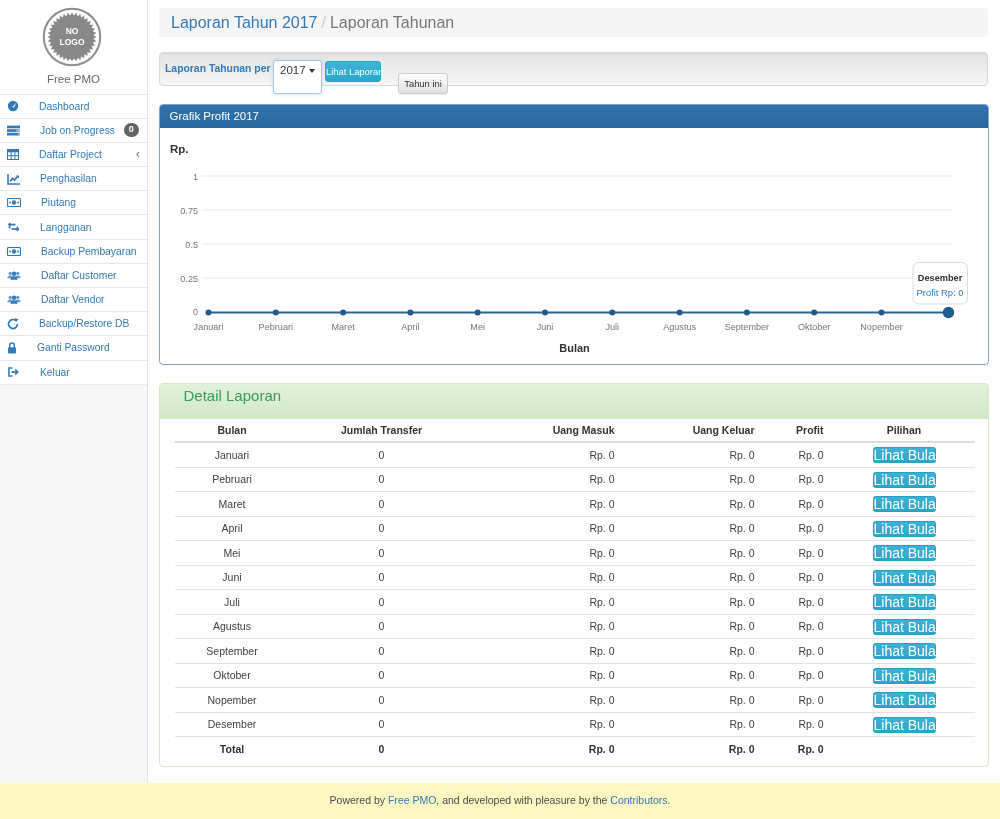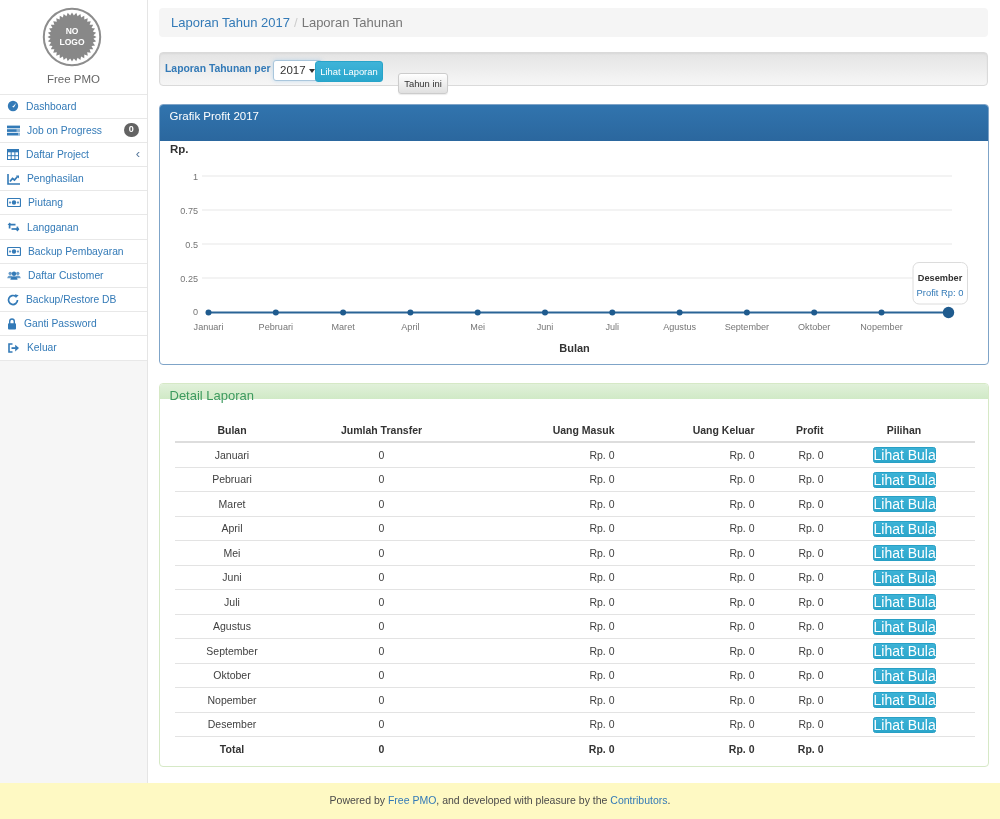--- a/index.html
+++ b/index.html
@@ -8,45 +8,45 @@
 a { text-decoration:none; }
 
 
 #contentbg { left:147px; top:0; width:853px; height:783px; background:#fff; border-left:1px solid #e5e5e5; }
 
 
 #sidebar { left:0; top:0; width:147px; background:transparent; }
 #logoblk { height:94.5px; background:#fff; border-bottom:1px solid #e8e8e8; position:relative; }
 #freepmo { position:absolute; width:100%; text-align:center; top:73px; font-size:11.5px; color:#666; }
 .mitem { height:24.2px; background:#fff; border-bottom:1px solid #e8e8e8; display:flex; align-items:center; padding-left:7px; position:relative; }
-.mitem .txt { color:#337ab7; font-size:10.3px; margin-left:7px; }
+.mitem .txt { color:#337ab7; font-size:10.3px; margin-left:20px; }
 .mitem svg { flex:none; }
 .badge0 { position:absolute; right:8px; top:50%; margin-top:-6.8px; width:15.5px; height:13.5px; background:#636363; border-radius:8px; color:#fff; font-size:9px; font-weight:bold; text-align:center; line-height:13.5px; }
 .chev { position:absolute; right:7px; top:50%; margin-top:-7px; color:#56779b; font-size:13px; line-height:14px; }
 
 
-#crumb { left:159px; top:8px; width:829px; height:29px; background:#f5f5f5; border-radius:4px; font-size:13px; line-height:29px; padding-left:12px; color:#777; }
+#crumb { left:159px; top:8px; width:829px; height:29px; background:#f5f5f5; border-radius:4px; font-size:16px; line-height:29px; padding-left:12px; color:#777; }
 #crumb a { color:#337ab7; }
 #crumb .sep { color:#ccc; padding:0 4px; }
 
 
 #well { left:159px; top:51.5px; width:829px; height:34px; background:linear-gradient(180deg,#e4e4e4 0,#f6f6f6 100%); border:1px solid #dadada; border-radius:4px; box-shadow:inset 0 1px 2px rgba(0,0,0,.05); }
 #well .lbl { position:absolute; left:5px; top:0; line-height:32px; color:#337ab7; font-weight:bold; font-size:10.4px; }
-#fakesel { position:absolute; left:113px; top:7.5px; width:49px; height:21px; background:#fff; border:1px solid #a9c6dc; border-radius:3px; font-size:11.5px; color:#333; line-height:19.5px; padding-left:6px; box-shadow:0 0 4px rgba(102,175,233,.35); }
+#fakesel { position:absolute; left:113px; top:7.5px; width:49px; height:34px; background:#fff; border:1px solid #a9c6dc; border-radius:3px; font-size:11.5px; color:#333; line-height:19.5px; padding-left:6px; box-shadow:0 0 4px rgba(102,175,233,.35); }
 #fakesel:after { content:""; position:absolute; right:6px; top:8px; border-left:3.2px solid transparent; border-right:3.2px solid transparent; border-top:4.2px solid #333; }
 .btn { display:inline-block; height:21px; border-radius:3px; font-size:9.4px; text-align:center; line-height:20px; white-space:nowrap; }
-#btn-lihat { position:absolute; left:155px; top:8px; width:68px; background:linear-gradient(180deg,#3fb3d8 0,#2aa7cd 100%); border:1px solid #28a4c9; color:#fff;text-align:center; }
+#btn-lihat { position:absolute; left:165px; top:8px; width:56px; background:linear-gradient(180deg,#3fb3d8 0,#2aa7cd 100%); border:1px solid #28a4c9; color:#fff;text-align:center; }
 #btn-tahun { position:absolute; left:238px; top:8px; width:50px; background:linear-gradient(180deg,#fff 0,#e0e0e0 100%); border:1px solid #ccc; color:#333; box-shadow:0 1px 1px rgba(0,0,0,.08);margin-top:12px; }
 
 
 .panel { border-radius:4px; background:#fff; }
 #panel1 { left:158.5px; top:104px; width:830px; height:261px; border:1px solid #7fa4c8; }
-#panel1 .phead { height:36px; background:linear-gradient(180deg,#3174ae 0,#2b679e 100%); border-radius:3px 3px 0 0; color:#fff; font-size:11.5px; line-height:23px; padding-left:10px; }
+#panel1 .phead { height:23px; background:linear-gradient(180deg,#3174ae 0,#2b679e 100%); border-radius:3px 3px 0 0; color:#fff; font-size:11.5px; line-height:23px; padding-left:10px; }
 #panel2 { left:158.5px; top:383px; width:830px; height:384px; border:1px solid #d6e9c6; }
-#panel2 .phead { height:15px; background:linear-gradient(180deg,#e1f1da 0,#d0e9c6 100%); border-radius:3px 3px 0 0; color:#3d9a5e; font-size:13px; line-height:23px; padding-left:10px; }
+#panel2 .phead { height:35px; background:linear-gradient(180deg,#e1f1da 0,#d0e9c6 100%); border-radius:3px 3px 0 0; color:#3d9a5e; font-size:15px; line-height:23px; padding-left:24px; }
 
 
 #tbl { position:absolute; left:15px; top:35.5px; width:800px; border-collapse:collapse; table-layout:fixed; font-size:10.5px; color:#404040; }
 #tbl th { font-weight:bold; color:#333; border-bottom:2px solid #ddd; height:22.5px; padding:0; line-height:20px; }
 #tbl td { border-bottom:1px solid #e3e3e3; height:23px; padding:0; line-height:23px; vertical-align:middle; }
 #tbl tbody tr:nth-child(odd) td { height:24px; line-height:24px; }
 #tbl .c { text-align:center; }
 #tbl th:last-child, #tbl td:last-child { padding-left:5px; }
 #tbl .r { text-align:right; padding-right:5px; }
 #tbl tr.last td { border-bottom:none; font-weight:bold; color:#333; }
@@ -369,20 +369,33 @@
             <path d="M0.3 8.2 Q0.6 5.6 3.2 5.6 Q5.8 5.6 6.1 8.2 Z" opacity="0.75"></path>
             <circle cx="10.8" cy="3.4" r="1.7" opacity="0.75"></circle>
             <path d="M7.9 8.2 Q8.2 5.6 10.8 5.6 Q13.4 5.6 13.7 8.2 Z" opacity="0.75"></path>
             <circle cx="7" cy="3.8" r="2.2"></circle>
             <path d="M3.4 9.8 Q3.8 6.3 7 6.3 Q10.2 6.3 10.6 9.8 Z"></path>
           </g>
         </svg>
         <span class="txt">Daftar Customer</span>
       </div>
       <div class="mitem">
+        <svg width="14" height="11" viewBox="0 0 14 11">
+          <g fill="#337ab7">
+            <circle cx="3.2" cy="3.4" r="1.7" opacity="0.75"></circle>
+            <path d="M0.3 8.2 Q0.6 5.6 3.2 5.6 Q5.8 5.6 6.1 8.2 Z" opacity="0.75"></path>
+            <circle cx="10.8" cy="3.4" r="1.7" opacity="0.75"></circle>
+            <path d="M7.9 8.2 Q8.2 5.6 10.8 5.6 Q13.4 5.6 13.7 8.2 Z" opacity="0.75"></path>
+            <circle cx="7" cy="3.8" r="2.2"></circle>
+            <path d="M3.4 9.8 Q3.8 6.3 7 6.3 Q10.2 6.3 10.6 9.8 Z"></path>
+          </g>
+        </svg>
+        <span class="txt">Daftar Vendor</span>
+      </div>
+      <div class="mitem">
         <svg width="12" height="12" viewBox="0 0 12 12">
           <path d="M10.5 6 A4.5 4.5 0 1 1 8.8 2.5" stroke="#337ab7" stroke-width="1.7" fill="none"></path>
           <path d="M7.8 0.2 L11.6 1.2 L8.8 4 Z" fill="#337ab7"></path>
         </svg>
         <span class="txt">Backup/Restore DB</span>
       </div>
       <div class="mitem">
         <svg width="10" height="12" viewBox="0 0 10 12">
           <path d="M2.7 6 V3.5 A2.3 2.5 0 0 1 7.3 3.5 V6" stroke="#337ab7" stroke-width="1.4" fill="none"></path>
           <rect x="1" y="5.2" width="8" height="6.3" rx="1" fill="#337ab7"></rect>

